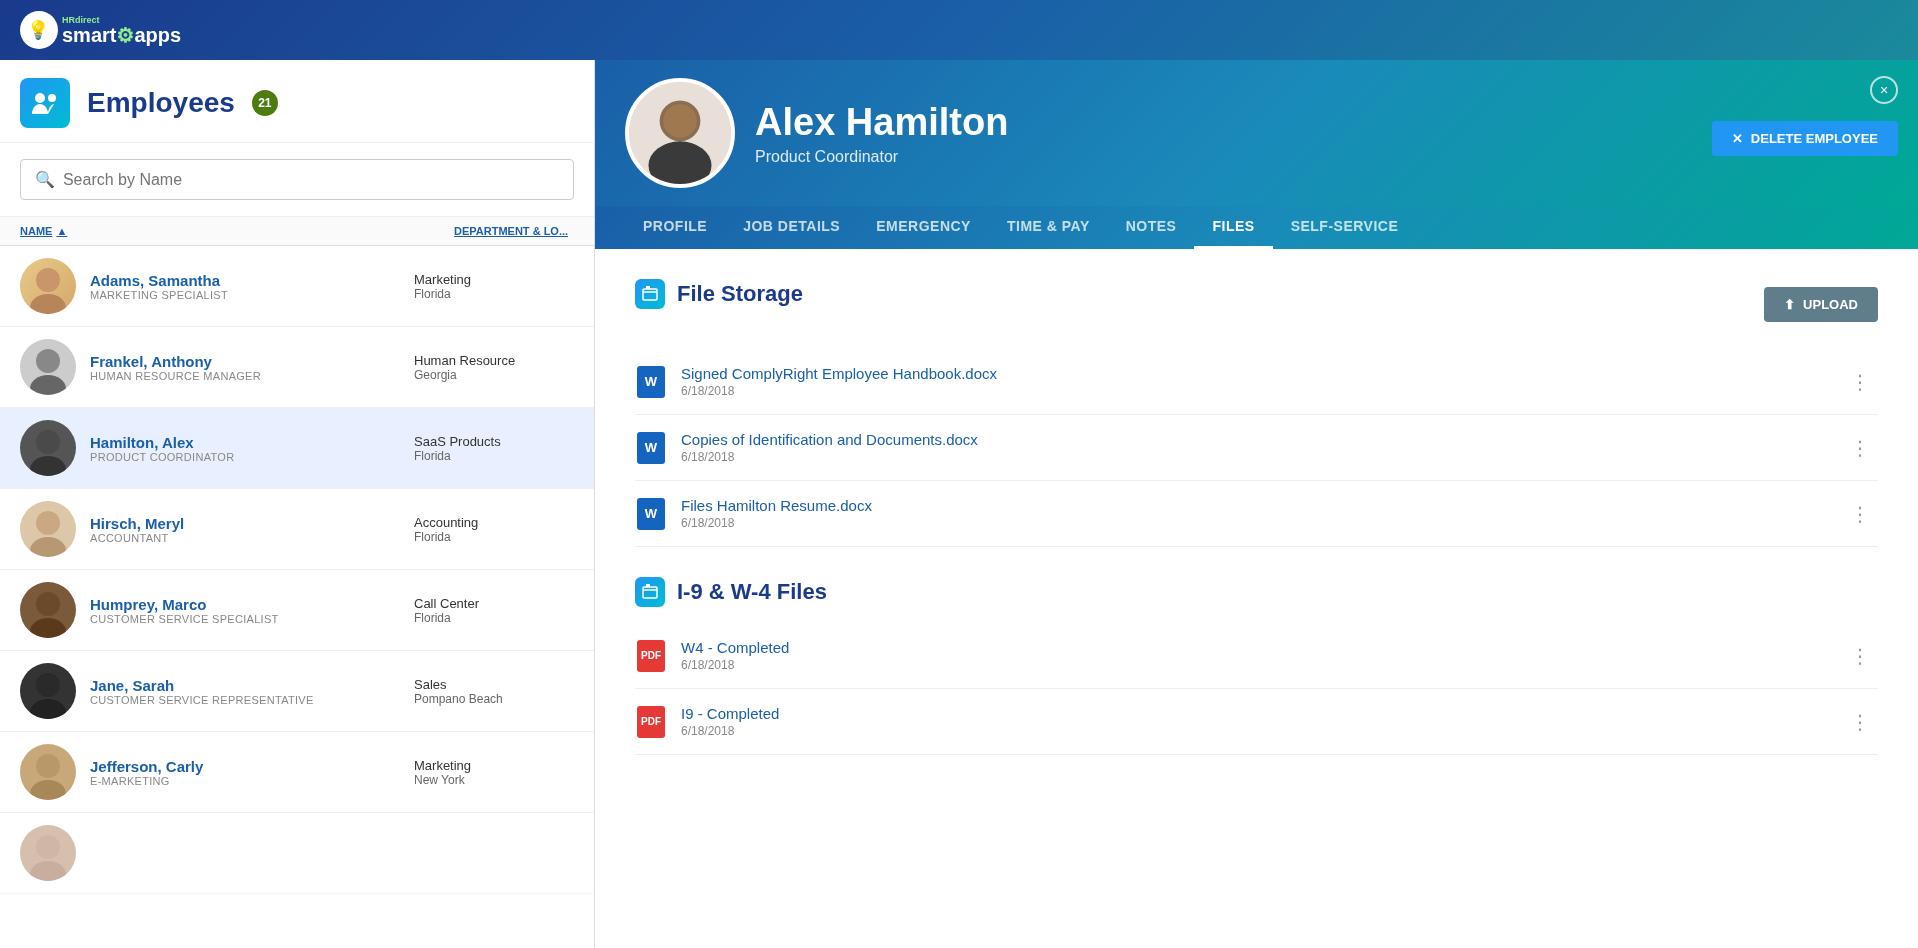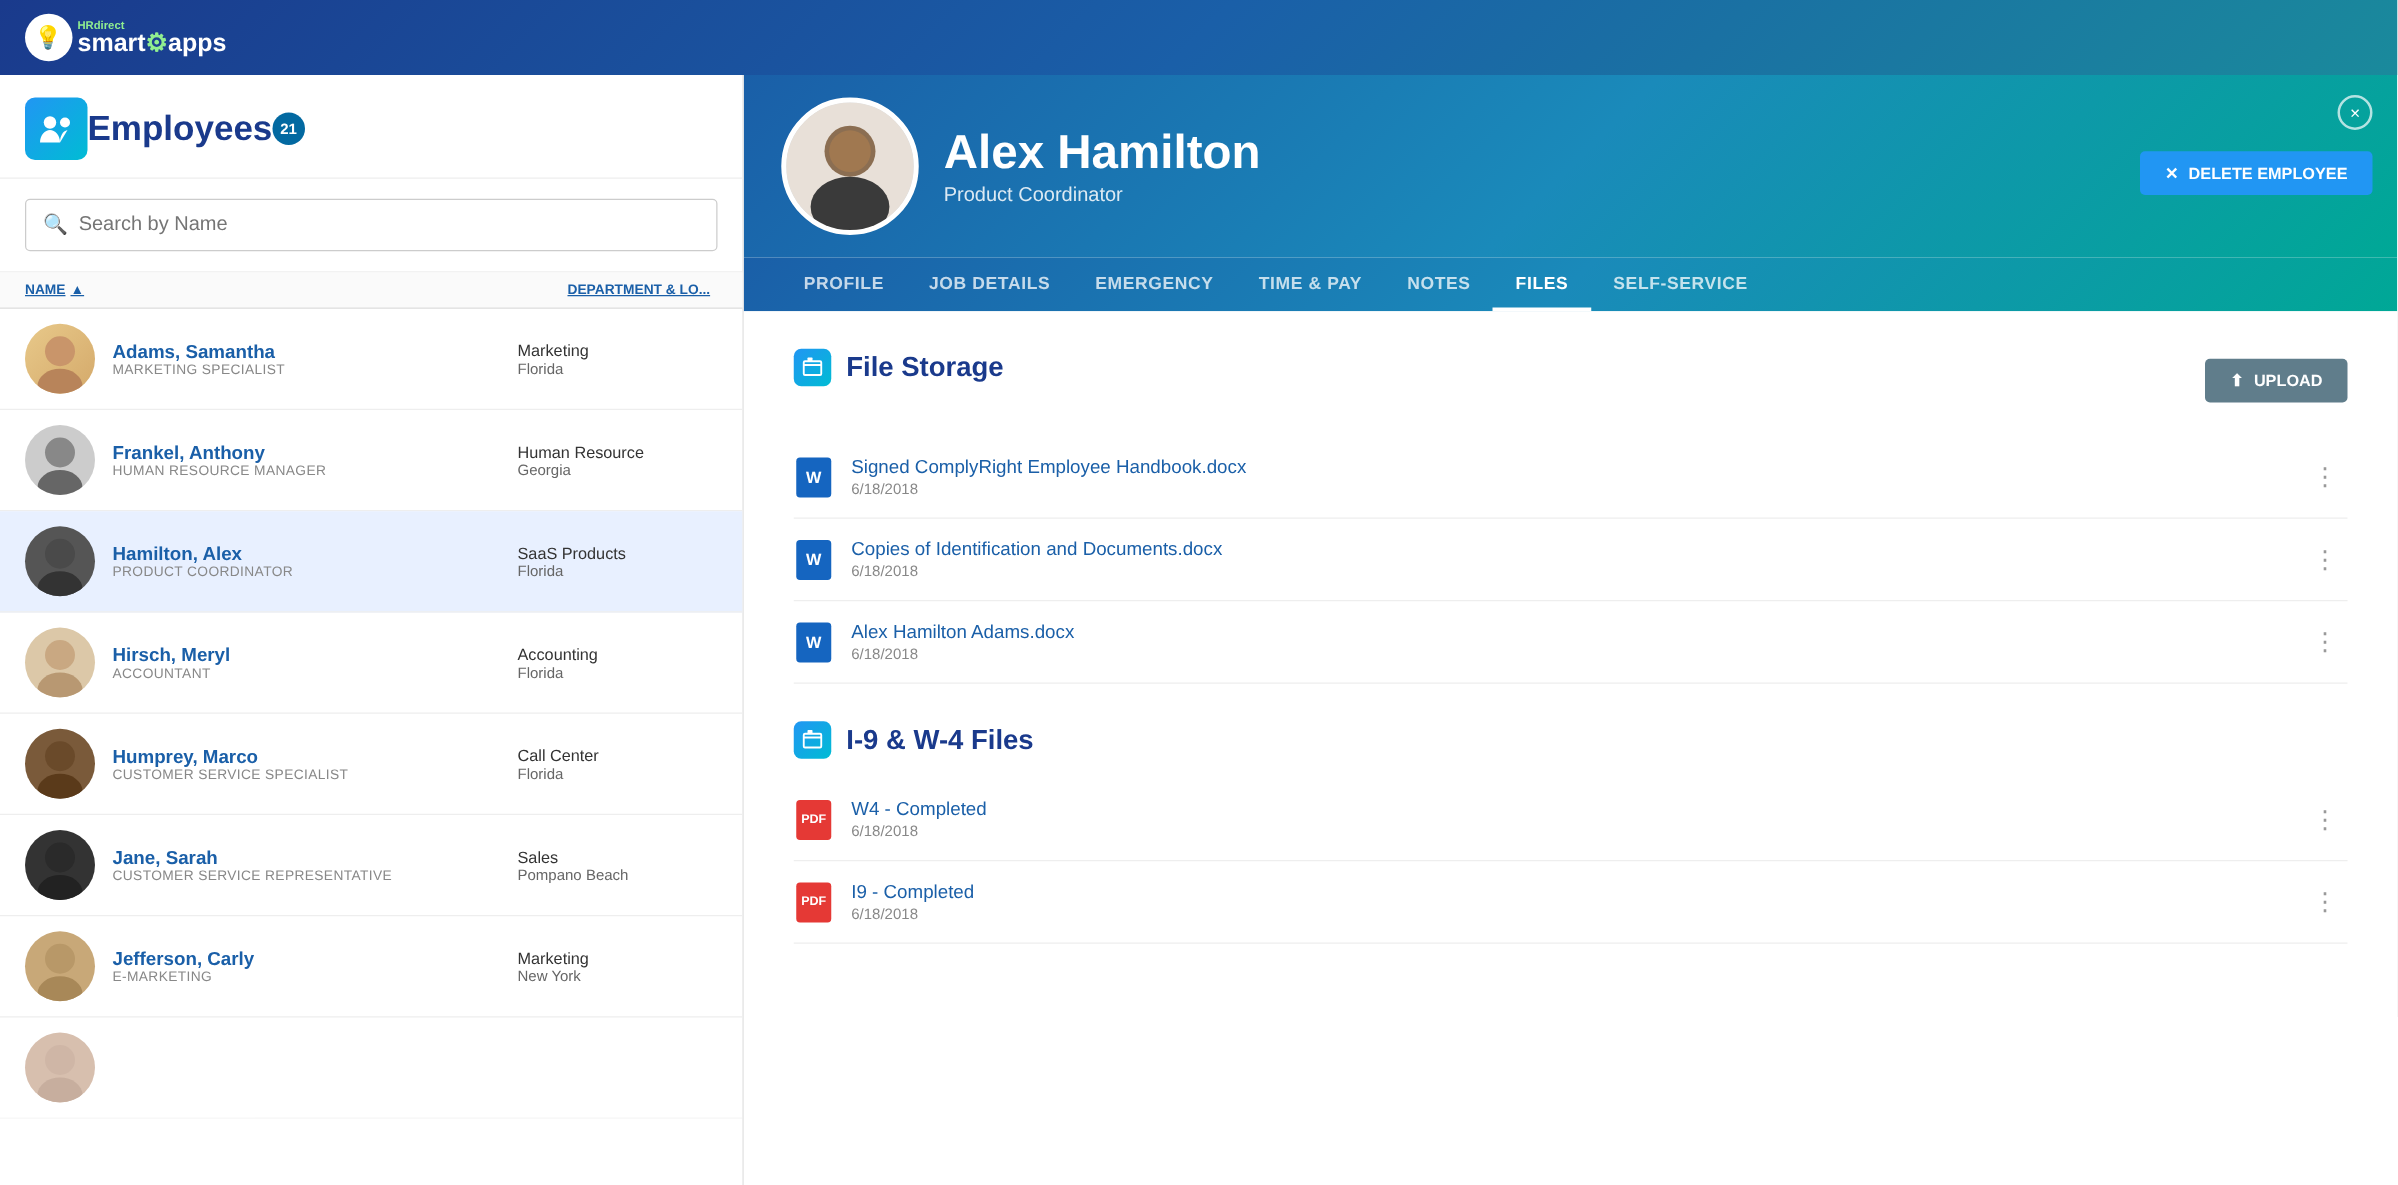--- a/index.html
+++ b/index.html
@@ -35,39 +35,39 @@
       flex-direction: column;
       border-right: 1px solid #ddd;
       flex-shrink: 0;
     }
 
     .employees-header {
       padding: 18px 20px 14px;
       border-bottom: 1px solid #eee;
       display: flex;
       align-items: center;
-      gap: 0;
+      gap: 17px;
     }
     .employees-icon {
       width: 50px;
       height: 50px;
       background: linear-gradient(135deg, #2196F3, #00BCD4);
       border-radius: 8px;
       display: flex;
       align-items: center;
       justify-content: center;
       font-size: 24px;
     }
     .employees-title {
       font-size: 28px;
       font-weight: bold;
       color: #1a3a8c;
     }
     .employees-badge {
-      background: #0369a1;
+      background: #4d7c0f;
       color: white;
       border-radius: 50%;
       width: 26px;
       height: 26px;
       font-size: 12px;
       display: flex;
       align-items: center;
       justify-content: center;
       font-weight: bold;
     }
@@ -643,21 +643,21 @@
         <div class="file-menu">⋮</div>
       </div>
 
       <div class="file-item">
         <div class="file-icon">
           <div class="file-word-icon">
             <span style="font-size:13px;font-weight:900;">W</span>
           </div>
         </div>
         <div class="file-info">
-          <div class="file-name">Alex Hamilton Adams.docx</div>
+          <div class="file-name">Files Hamilton Resume.docx</div>
           <div class="file-date">6/18/2018</div>
         </div>
         <div class="file-menu">⋮</div>
       </div>
 
       <div class="subsection-title">
         <div class="section-icon">
           <svg width="18" height="18" viewBox="0 0 18 18" fill="white">
             <rect x="2" y="4" width="14" height="11" rx="1" fill="none" stroke="white" stroke-width="1.5"></rect>
             <path d="M2 7h14" stroke="white" stroke-width="1.5"></path>

